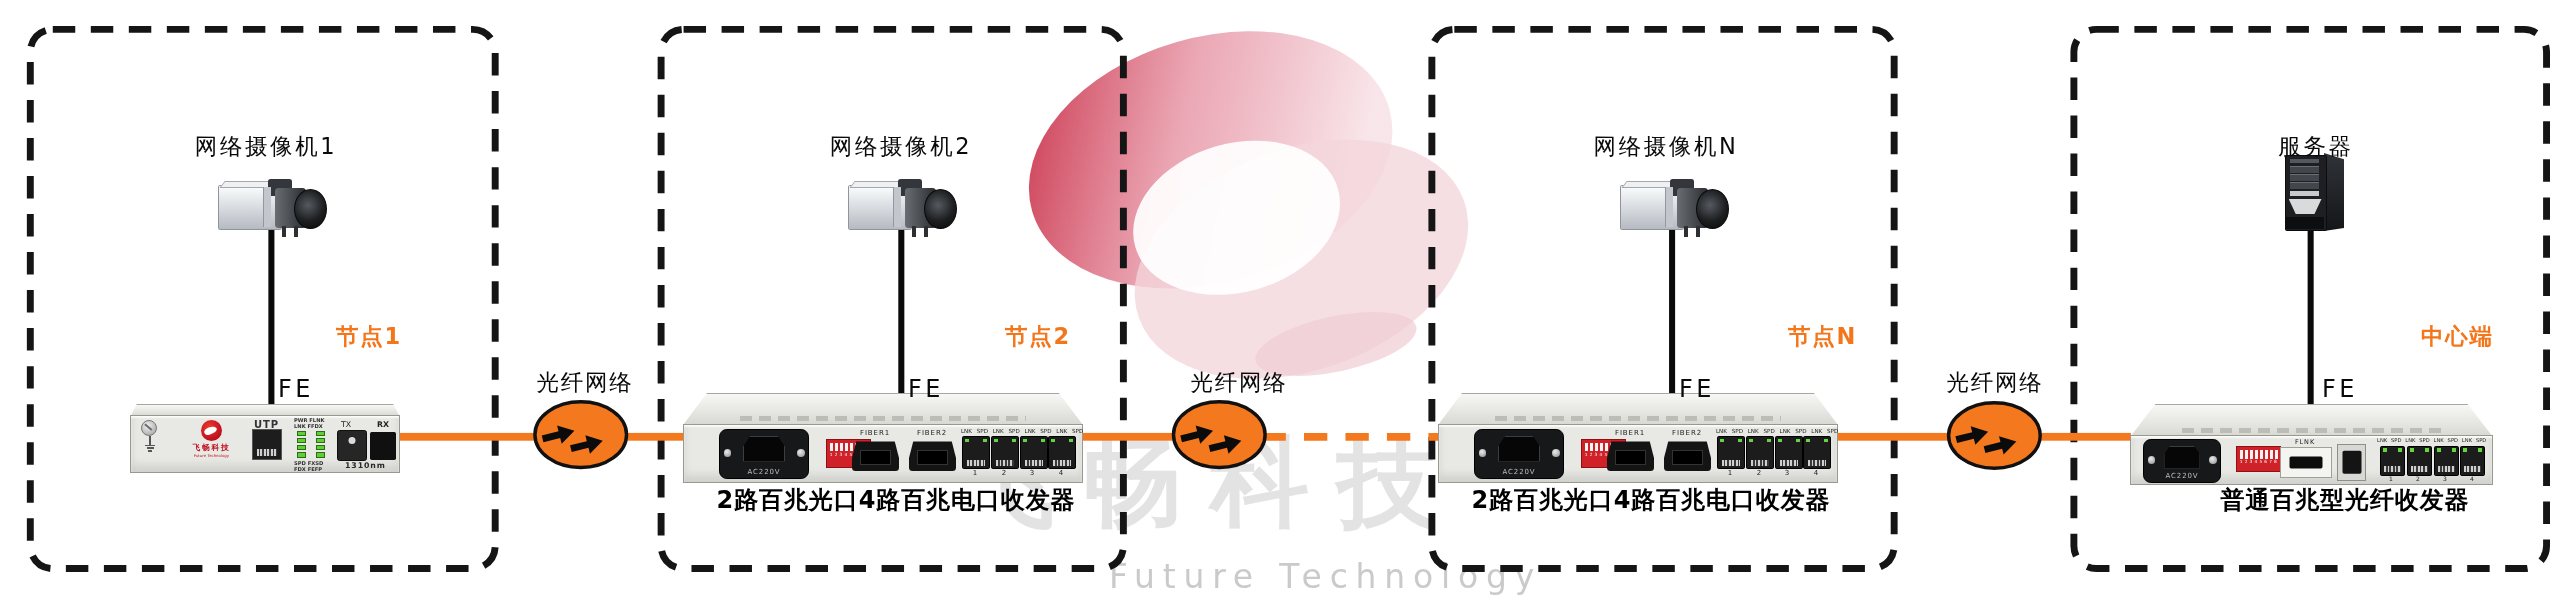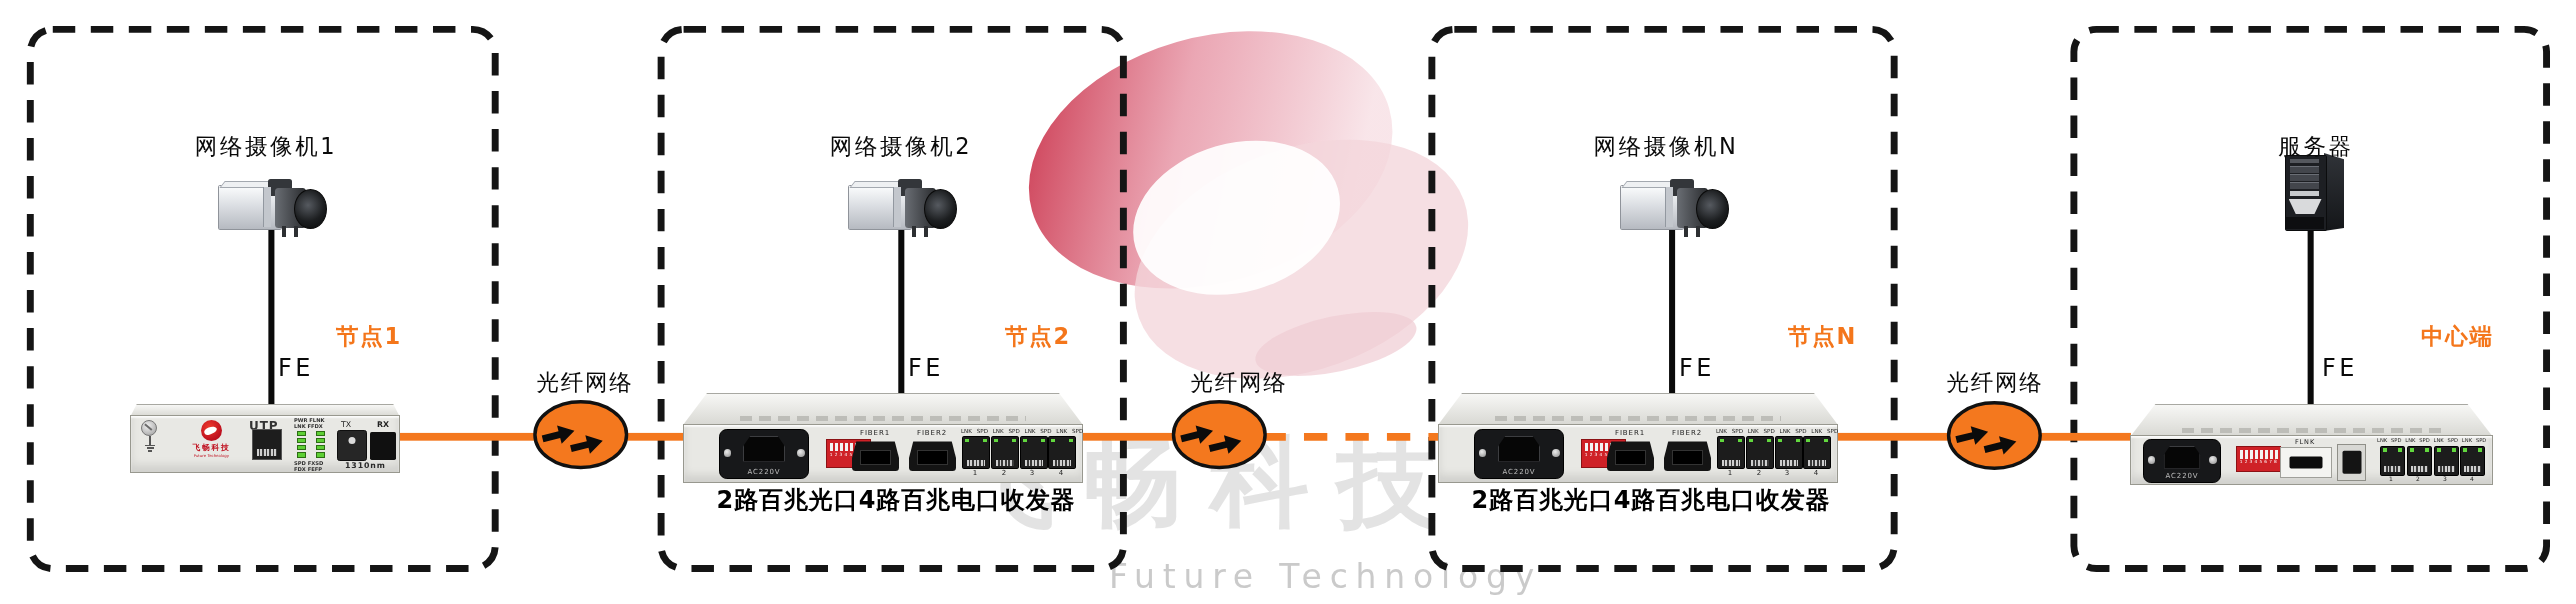--- a/index.html
+++ b/index.html
@@ -11,21 +11,21 @@
          letter-spacing:28px;color:rgba(185,185,185,0.40);white-space:nowrap;z-index:0;}
   .wm-en{position:absolute;left:1109px;top:557px;font-size:33px;letter-spacing:7.8px;
          color:rgba(180,180,180,0.70);white-space:nowrap;z-index:0;}
 
   
   .overlay{position:absolute;left:0;top:0;width:2576px;height:604px;z-index:1;}
 
   
   .node-title{position:absolute;top:131px;transform:translateX(-50%);font-size:22.5px;
               letter-spacing:2.6px;white-space:nowrap;z-index:3;}
-  .fe-label{position:absolute;top:354px;font-size:24px;letter-spacing:3.5px;z-index:3;}
+  .fe-label{position:absolute;top:375px;font-size:24px;letter-spacing:3.5px;z-index:3;}
   .zone-label{position:absolute;top:321px;font-size:22.5px;font-weight:bold;letter-spacing:1.7px;
               color:#F4761B;white-space:nowrap;z-index:3;}
   .link-label{position:absolute;top:367px;transform:translateX(-50%);font-size:22.5px;
               letter-spacing:1.7px;white-space:nowrap;z-index:3;}
   .caption{position:absolute;top:484px;transform:translateX(-50%);font-size:24px;font-weight:bold;
            letter-spacing:0.9px;white-space:nowrap;color:#000;z-index:3;}
 
   
   .camera{position:absolute;top:178px;width:107px;height:59px;z-index:2;}
   .cam-body{position:absolute;left:0;top:7px;width:62px;height:43px;border-radius:1.7px;
@@ -119,21 +119,21 @@
   .gb1{left:1.7px;top:8.6px;width:10.4px;height:1.7px;}
   .gb2{left:3.5px;top:11.2px;width:7px;height:1.7px;}
   .gb3{left:5.2px;top:14px;width:3.5px;height:1.7px;}
   .d1logo{position:absolute;left:50px;top:3.5px;width:61px;text-align:center;}
   .d1mark{width:21.6px;height:21.6px;margin:0 auto;border-radius:50%;position:relative;
           background:radial-gradient(circle at 40% 35%,#ef3a2d,#bc0f1e 70%);}
   .d1mark::after{content:"";position:absolute;left:3.5px;top:7.8px;width:13px;height:7px;
                  background:#fff;border-radius:50% 60% 50% 40%;transform:rotate(-20deg);}
   .d1cn{font-size:7.8px;font-weight:bold;color:#c01120;letter-spacing:1.7px;margin-top:0.9px;}
   .d1en{font-size:4.3px;color:#c01120;transform:scale(.9);}
-  .d1utp{position:absolute;left:118px;top:2.6px;width:35px;font-size:12px;
+  .d1utp{position:absolute;left:118px;top:2.6px;width:35px;text-align:center;font-size:10px;
          font-weight:bold;color:#333;letter-spacing:0.9px;}
   .d1rj{position:absolute;left:121px;top:13px;width:28px;height:29px;background:#1d1d1d;
         border:1.7px solid #555;}
   .d1rj::before{content:"";position:absolute;left:15%;right:15%;bottom:2.6px;height:7px;
               background:repeating-linear-gradient(90deg,#cfcfcf 0 1.7px,#3a3a3a 1.7px 3.5px);}
   .ledblk{position:absolute;left:163px;top:0.9px;width:47px;}
   .ledlbl{font-size:5.2px;font-weight:bold;color:#333;line-height:6px;white-space:nowrap;}
   .ledgrid{display:flex;gap:10.4px;margin:1.7px 0 0.9px 2.6px;}
   .ledcol .ld{width:7px;height:3.5px;background:#5ecf35;border:0.9px solid #2c6d14;margin-bottom:1.7px;}
   .d1tx{position:absolute;left:210px;top:3.5px;font-size:7.8px;font-weight:normal;color:#222;}
@@ -456,15 +456,16 @@
       </div>
     <div class="rj" style="left:329px;top:9.5px;width:23px;height:28.5px">
         <div class="rj-led l"></div>
         <div class="rj-led r"></div>
       </div>
     <div class="rj-num" style="left:260px;top:39px;font-size:6px">1</div>
     <div class="rj-num" style="left:287px;top:39px;font-size:6px">2</div>
     <div class="rj-num" style="left:314px;top:39px;font-size:6px">3</div>
     <div class="rj-num" style="left:341px;top:39px;font-size:6px">4</div>
   </div>
+  <div class="caption" style="left:2345px">普通百兆型光纤收发器</div>
 
 </div>
 
 
 </body></html>

